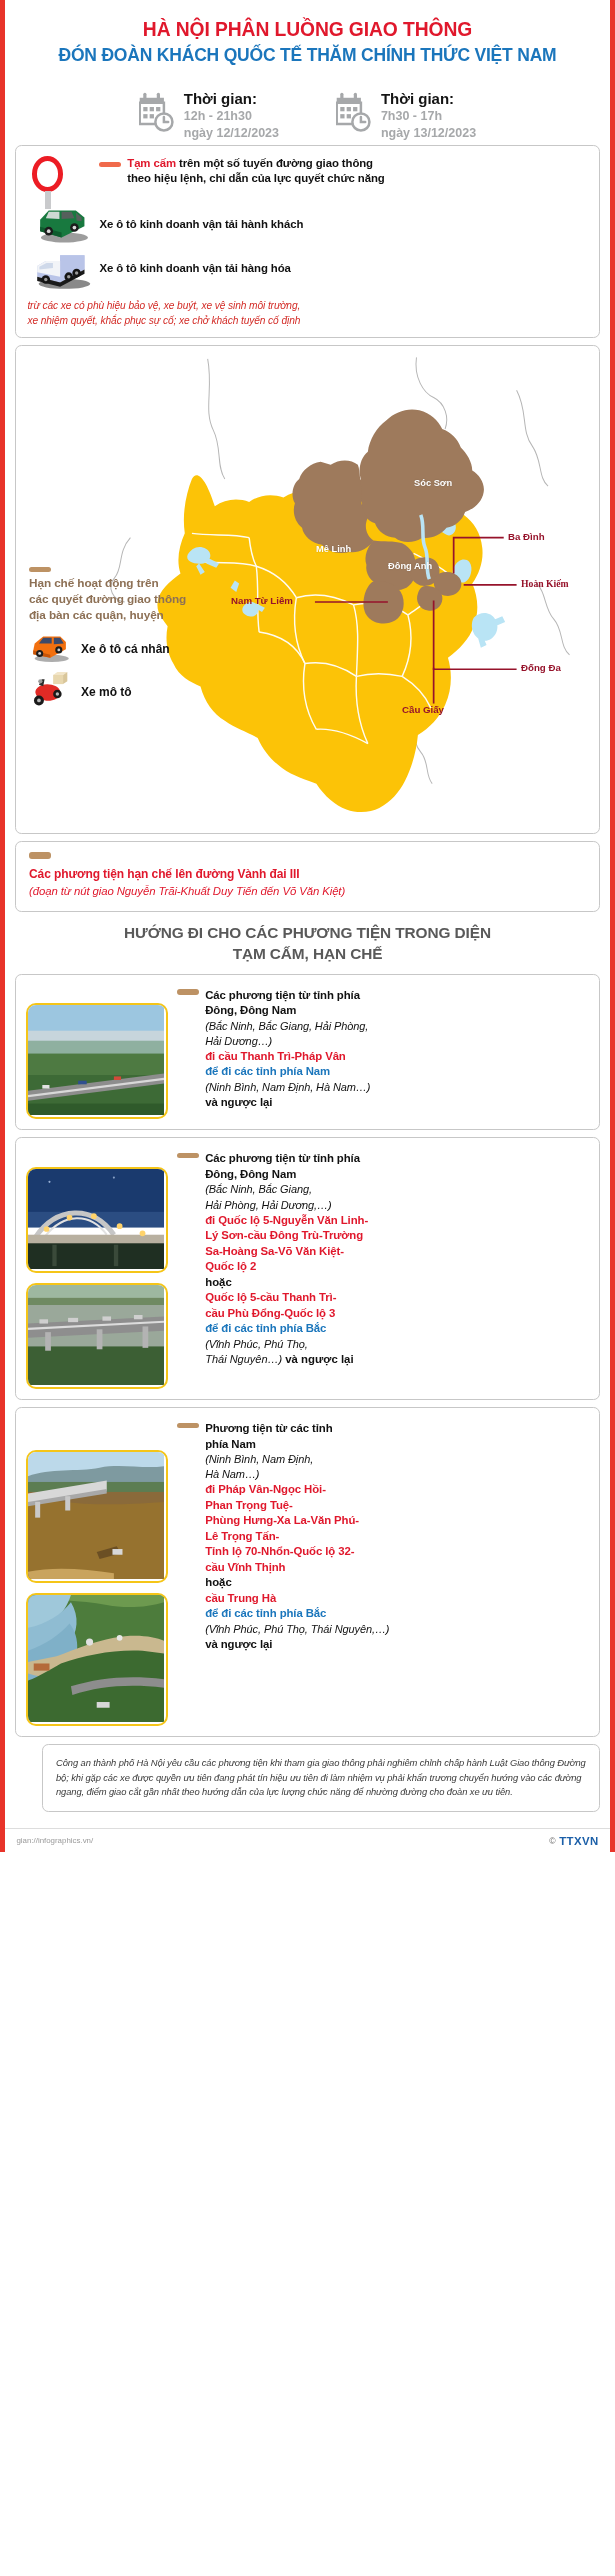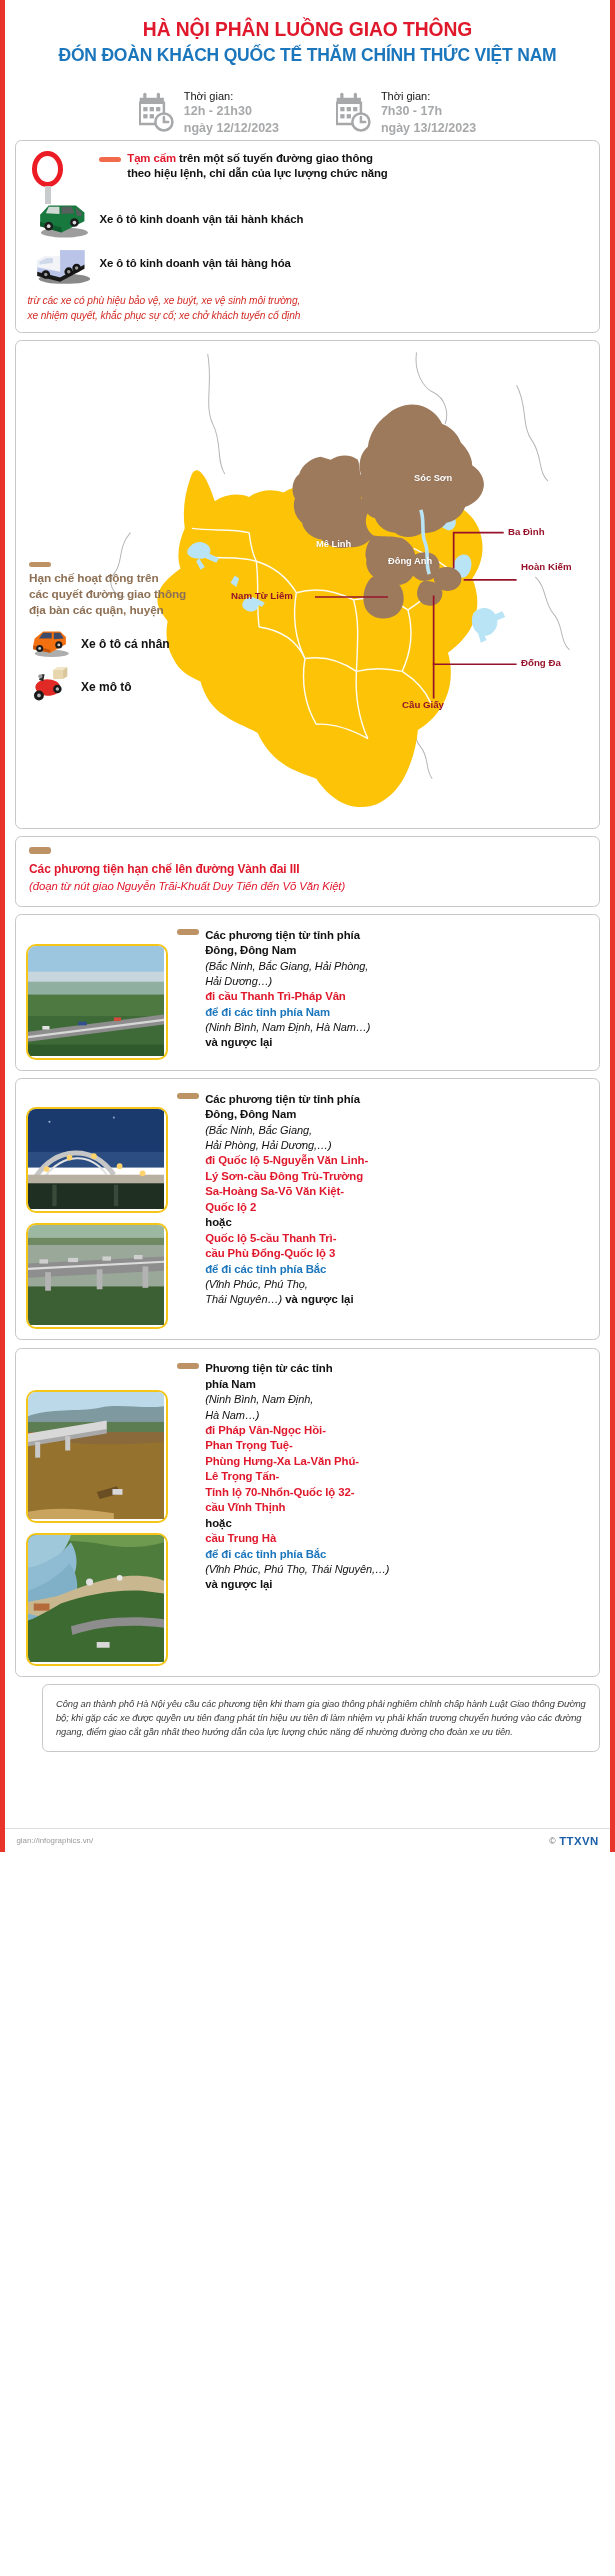--- a/index.html
+++ b/index.html
@@ -44,21 +44,21 @@
   .time-row {
     display: flex;
     justify-content: center;
     gap: 57px;
     margin-top: 15.7px;
     padding-bottom: 4.3px;
   }
   .time-block { display: flex; align-items: flex-start; gap: 7.9px; }
   .cal-icon { width: 37px; height: 40px; position: relative; flex: 0 0 auto; margin-top: 2.9px; }
   .time-text { padding-top: 0.7px; }
-  .time-label { font-size: 11px; color: #141414; font-weight: normal; line-height: 1.25; }
+  .time-label { font-size: 15px; color: #141414; font-weight: bold; line-height: 1.25; }
   .time-value { font-size: 12.5px; color: #a6a8aa; font-weight: bold; line-height: 1.3; white-space: nowrap; }
 
   
   .card {
     border: 0.7px solid #c7c7c7;
     border-radius: 6.4px;
     background: #fff;
     margin: 0 10px 7.2px 10px;
     position: relative;
   }
@@ -247,21 +247,21 @@
     <div class="ban-row">
       <div class="ban-icon-col">
         <div class="nostop-sign">
           <div class="nostop-ring"></div>
           <div class="nostop-pole"></div>
         </div>
       </div>
       <div class="dash"></div>
       <div class="ban-text-1">
         <div><span class="red">Tạm cấm</span><span> trên một số tuyến đường giao thông</span></div>
-        <div>theo hiệu lệnh, chỉ dẫn của lực lượng chức năng</div>
+        <div>theo hiệu lệnh, chỉ dẫn của lực quyết chức năng</div>
       </div>
     </div>
 
     <div class="veh-row" style="margin-top:-4.3px;">
       <div class="veh-icon">
         <svg width="72" height="40" viewBox="0 0 100 56">
           <ellipse cx="52" cy="47" rx="33" ry="7" fill="#4d4d4d" opacity=".55"></ellipse>
           <path d="M18 32 L18 22 L30 9 L68 9 L80 19 L80 31 L48 47 L18 38 Z" fill="#18793f"></path>
           <path d="M18 32 L48 40 L48 47 L18 38 Z" fill="#0f5c2e"></path>
           <path d="M30 11 L45 11 L45 21 L26 20 Z" fill="#cfd9d4"></path>
@@ -396,21 +396,21 @@
           <path d="M520 358 L418 358"></path>
           <path d="M584 450 L584 500"></path>
         </g>
       </svg>
 
       <div class="dist-label" style="left:398px; top:132px;">Sóc Sơn</div>
       <div class="dist-label" style="left:300px; top:198px;">Mê Linh</div>
       <div class="dist-label" style="left:372px; top:215px;">Đông Anh</div>
 
       <div class="dist-label red" style="left:492px; top:185px;">Ba Đình</div>
-      <div class="dist-label red" style="left:505px; top:220px;">Hoàn Kiếm</div>
+      <div class="dist-label red" style="left:505px; top:232px;font-family:Liberation Serif, serif;">Hoàn Kiếm</div>
       <div class="dist-label red" style="left:505px; top:316px;">Đống Đa</div>
       <div class="dist-label red" style="left:215px; top:249px;">Nam Từ Liêm</div>
       <div class="dist-label red" style="left:386px; top:358px;">Cầu Giấy</div>
 
       <div class="map-legend">
         <div class="dash brown"></div>
         <div class="legend-title">
           <div>Hạn chế hoạt động trên</div>
           <div>các quyết đường giao thông</div>
           <div>địa bàn các quận, huyện</div>
@@ -453,20 +453,24 @@
       </div>
     </div>
   </div>
 
   <div class="card ring-card">
     <div class="ring-dash"></div>
     <div class="ring-l1">Các phương tiện hạn chế lên đường Vành đai III</div>
     <div class="ring-l2">(đoạn từ nút giao Nguyễn Trãi-Khuất Duy Tiến đến Võ Văn Kiệt)</div>
   </div>
 
+  <div class="section-heading">
+    <div>HƯỚNG ĐI CHO CÁC PHƯƠNG TIỆN TRONG DIỆN</div>
+    <div>TẠM CẤM, HẠN CHẾ</div>
+  </div>
 
   <div class="card route-card">
     <div class="route-photos">
       <div class="photo tall">
         <svg width="136" height="110" viewBox="0 0 190 154" preserveAspectRatio="none">
           <rect width="190" height="40" fill="#9cc6e0"></rect>
           <rect y="36" width="190" height="16" fill="#c7d5dc"></rect>
           <rect y="50" width="190" height="22" fill="#8fb0a0"></rect>
           <rect y="68" width="190" height="34" fill="#4e7a42"></rect>
           <rect y="98" width="190" height="56" fill="#3d6a36"></rect>

